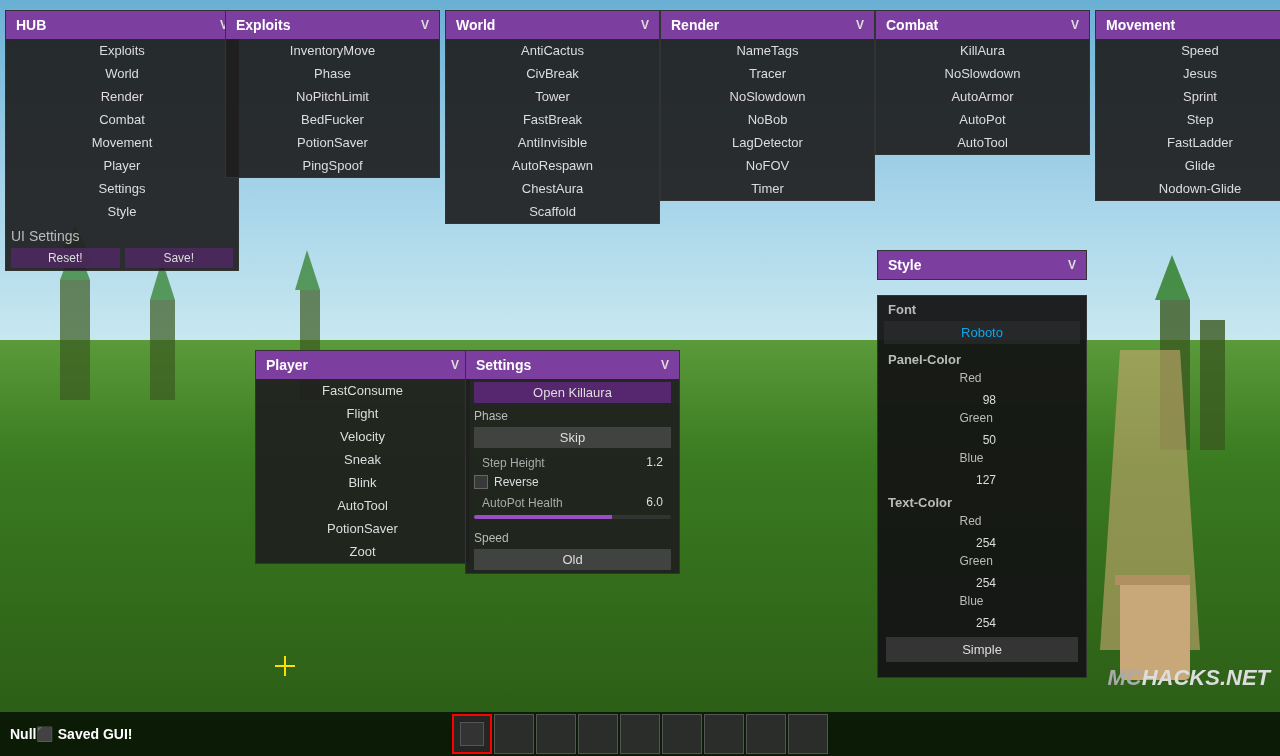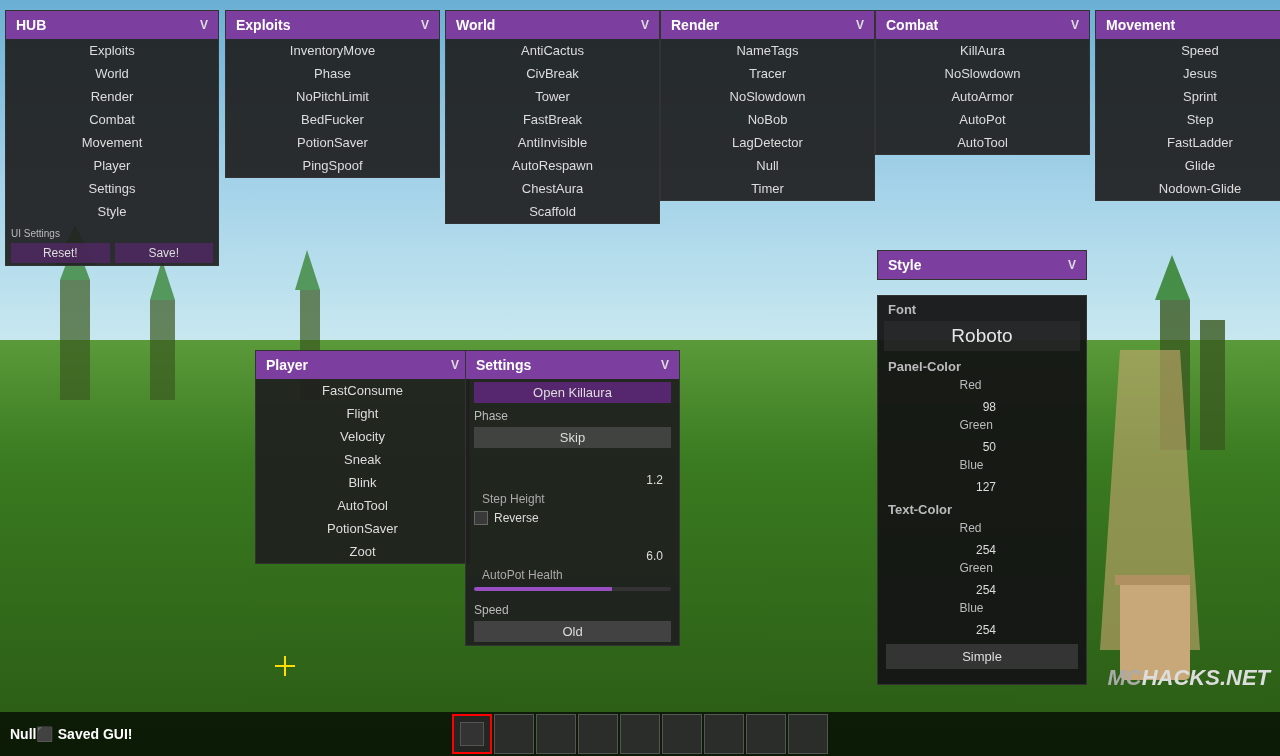--- a/index.html
+++ b/index.html
@@ -99,21 +99,21 @@
       font-size: 13px;
       padding: 4px 10px;
       text-align: center;
       cursor: pointer;
     }
 
     
     .hub-panel {
       top: 10px;
       left: 5px;
-      width: 214px;
+      width: 234px;
     }
 
     
     .exploits-panel {
       top: 10px;
       left: 225px;
       width: 215px;
     }
 
     
@@ -174,22 +174,22 @@
     }
 
     .section-label {
       color: #bbb;
       font-size: 13px;
       padding: 6px 10px 2px 10px;
       font-weight: bold;
     }
 
     .font-display {
-      color: #e5e5e5;
-      font-size: 19px;
+      color: #0ea5e9;
+      font-size: 13px;
       text-align: center;
       padding: 4px;
       background: rgba(50,50,50,0.5);
       margin: 2px 6px;
     }
 
     .color-row {
       display: flex;
       align-items: center;
       padding: 2px 8px;
@@ -231,21 +231,20 @@
       color: #ddd;
       font-size: 12px;
       width: 28px;
       text-align: right;
     }
 
     .settings-sub-label {
       color: #aaa;
       font-size: 12px;
       padding: 3px 8px 1px 8px;
-      margin-top: 36px;
     }
 
     .settings-value-row {
       display: flex;
       justify-content: space-between;
       align-items: center;
       padding: 2px 8px;
       color: #ddd;
       font-size: 12px;
     }
@@ -271,21 +270,21 @@
       background: rgba(60,60,60,0.8);
       color: #ddd;
       font-size: 13px;
       text-align: center;
       padding: 5px;
       margin: 5px 8px;
     }
 
     .ui-settings-label {
       color: #bbb;
-      font-size: 10px;
+      font-size: 14px;
       padding: 5px 24px 2px 5px;
     }
 
     .reset-save-row {
       display: flex;
       gap: 5px;
       padding: 2px 5px;
     }
 
     .reset-btn, .save-btn {
@@ -407,21 +406,21 @@
 <div class="panel render-panel">
   <div class="panel-header">
     <span>Render</span>
     <span class="v-arrow">V</span>
   </div>
   <div class="panel-item">NameTags</div>
   <div class="panel-item">Tracer</div>
   <div class="panel-item">NoSlowdown</div>
   <div class="panel-item">NoBob</div>
   <div class="panel-item">LagDetector</div>
-  <div class="panel-item">Null</div>
+  <div class="panel-item">NoFOV</div>
   <div class="panel-item">Timer</div>
 </div>
 
 <div class="panel combat-panel">
   <div class="panel-header">
     <span>Combat</span>
     <span class="v-arrow">V</span>
   </div>
   <div class="panel-item">KillAura</div>
   <div class="panel-item">NoSlowdown</div>

